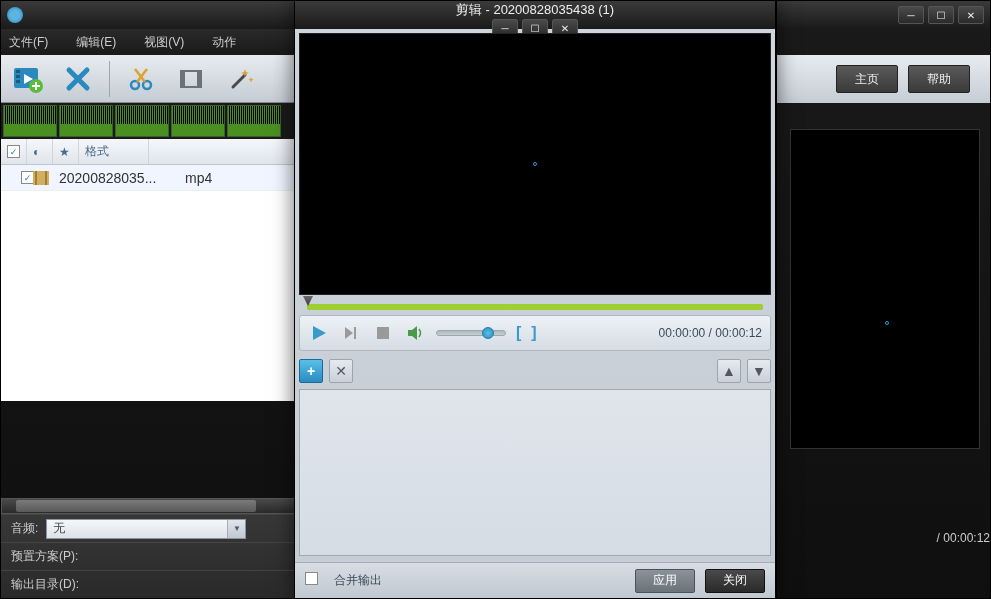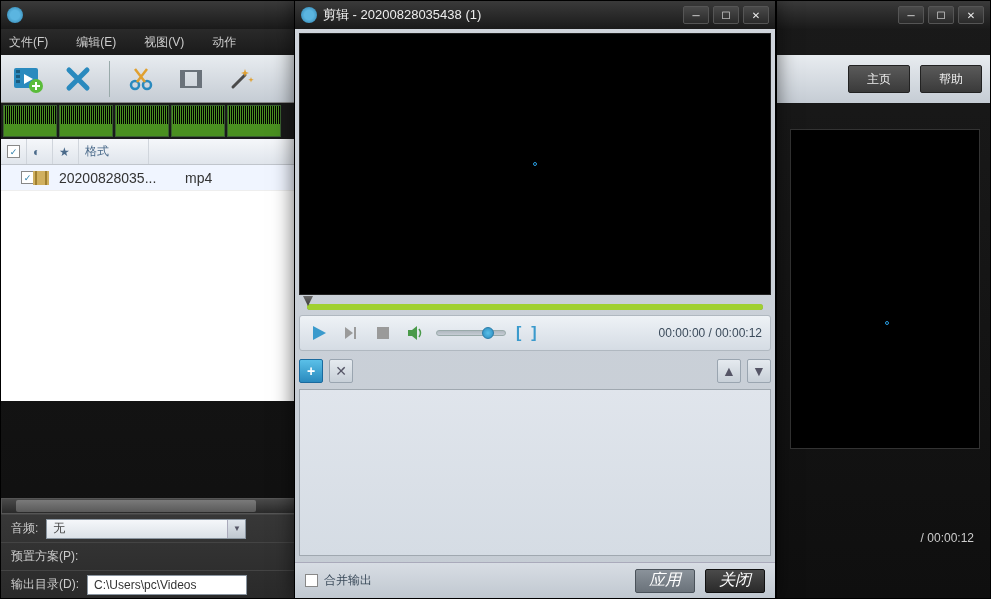--- a/index.html
+++ b/index.html
@@ -39,28 +39,28 @@
 .main-bottom { position: absolute; bottom: 0; left: 0; right: 0; background: linear-gradient(#3a3a3a, #2a2a2a); }
 .scroll-h { height: 16px; background: linear-gradient(#4a4a4a, #2a2a2a); border: 1px solid #555; position: relative; }
 .scroll-thumb-h { position: absolute; left: 14px; top: 1px; bottom: 1px; width: 240px; background: linear-gradient(#7a7a7a, #5a5a5a); border-radius: 2px; }
 .audio-row, .preset-row, .output-row { height: 28px; display: flex; align-items: center; padding: 0 10px; gap: 8px; color: #ccc; border-top: 1px solid #444; }
 .select-field { background: linear-gradient(#f5f7fa, #dce2e8); border: 1px solid #8a95a0; height: 20px; display: flex; align-items: center; padding: 0 6px; color: #444; font-size: 12px; position: relative; }
 .select-arrow { position: absolute; right: 0; top: 0; bottom: 0; width: 18px; background: linear-gradient(#e0e5ec, #c0c8d0); border-left: 1px solid #aab; display: flex; align-items: center; justify-content: center; color: #556; font-size: 8px; }
 .text-input { background: #fff; border: 1px solid #8a95a0; height: 20px; padding: 0 6px; color: #333; font-size: 12px; display: flex; align-items: center; }
 
 
 .side-window { position: absolute; right: 0; top: 0; width: 215px; height: 599px; background: linear-gradient(#1a1a1a, #0f0f0f); border: 1px solid #000; }
-.side-toolbar { height: 48px; margin-top: 26px; background: linear-gradient(#e8ecf0, #c5ccd4); display: flex; align-items: center; justify-content: flex-end; padding: 0 8px; gap: 10px; }
+.side-toolbar { height: 48px; margin-top: 26px; background: linear-gradient(#e8ecf0, #c5ccd4); display: flex; align-items: center; justify-content: flex-end; padding: 0 20px; gap: 10px; }
 .side-btn { min-width: 62px; height: 28px; background: linear-gradient(#5a5a5a, #3a3a3a); border: 1px solid #222; color: #eee; display: flex; align-items: center; justify-content: center; font-size: 12px; border-radius: 2px; cursor: pointer; }
 .side-preview { position: absolute; top: 128px; right: 10px; width: 190px; height: 320px; background: #000; border: 1px solid #333; }
-.side-time { position: absolute; top: 530px; right: 16px; color: #ccc; font-size: 12px; }
+.side-time { position: absolute; top: 530px; right: 0; color: #ccc; font-size: 12px; }
 
 
 .modal { position: absolute; left: 294px; top: 0; width: 482px; height: 599px; background: linear-gradient(#d0d5dc, #c5ccd4); border: 1px solid #000; box-shadow: 0 0 20px rgba(0,0,0,0.6); z-index: 100; display: flex; flex-direction: column; }
-.modal .title-bar { background: linear-gradient(#3a3a3a, #1a1a1a); }
+.modal .title-bar { background: linear-gradient(#3a3a3a, #1a1a1a); flex-direction: column; }
 .modal-preview { margin: 4px 4px 0; height: 262px; background: #000; border: 1px solid #222; position: relative; }
 .modal-preview .dot { position: absolute; left: 50%; top: 50%; width: 4px; height: 4px; border: 1px solid #2a9de0; border-radius: 50%; transform: translate(-50%,-50%); }
 
 .timeline-row { margin: 2px 4px 0; height: 16px; position: relative; }
 .timeline-bar { position: absolute; left: 8px; right: 8px; top: 7px; height: 6px; background: linear-gradient(#9a9a9a, #7a7a7a); border-radius: 3px; }
 .timeline-fill { position: absolute; left: 8px; right: 8px; top: 7px; height: 6px; background: #a0d030; border-radius: 3px; }
 .timeline-marker { position: absolute; left: 4px; top: -1px; width: 10px; height: 10px; background: linear-gradient(#6a6a6a,#3a3a3a); clip-path: polygon(0 0, 100% 0, 50% 100%); }
 
 .play-controls { margin: 2px 4px 0; height: 36px; background: linear-gradient(#eef2f6, #d5dce4); border: 1px solid #b0b8c0; border-radius: 3px; display: flex; align-items: center; padding: 0 8px; gap: 10px; }
 .pc-btn { width: 22px; height: 22px; display: flex; align-items: center; justify-content: center; cursor: pointer; color: #4a7a4a; }
@@ -70,22 +70,22 @@
 .bracket { color: #3a9acc; font-size: 16px; font-weight: bold; cursor: pointer; }
 .time-display { margin-left: auto; color: #3a4a5a; font-size: 12px; }
 
 .modal-toolbar { margin: 6px 4px 0; height: 28px; display: flex; align-items: center; gap: 6px; }
 .sq-btn { width: 24px; height: 24px; background: linear-gradient(#e5eaef, #c8d0d8); border: 1px solid #9aa5b0; border-radius: 2px; display: flex; align-items: center; justify-content: center; cursor: pointer; color: #556; font-size: 14px; }
 .sq-btn.blue { background: linear-gradient(#5ac0e8, #2a8abe); color: #fff; border-color: #1a6a9e; font-weight: bold; }
 
 .clip-list { margin: 4px 4px 0; flex: 1; background: linear-gradient(#e0e5ec, #d5dce4); border: 1px solid #a0a8b0; }
 
 .modal-footer { margin: 6px 0 0; height: 36px; background: linear-gradient(#d8dde4, #c0c8d0); border-top: 1px solid #aab; display: flex; align-items: center; padding: 0 10px; gap: 10px; }
-.chk-wrap { display: flex; align-items: center; gap: 6px; color: #3a4a5a; }
-.foot-btn { min-width: 60px; height: 24px; background: linear-gradient(#8a929a, #6a727a); border: 1px solid #4a525a; color: #fff; display: flex; align-items: center; justify-content: center; border-radius: 2px; cursor: pointer; font-size: 16px; font-style: italic; }
+.chk-wrap { display: flex; gap: 16px; color: #3a4a5a; }
+.foot-btn { min-width: 60px; height: 24px; background: linear-gradient(#8a929a, #6a727a); border: 1px solid #4a525a; color: #fff; display: flex; align-items: center; justify-content: center; border-radius: 2px; cursor: pointer; font-size: 12px; }
 .foot-btn.dark { background: linear-gradient(#4a4a4a, #2a2a2a); border-color: #111; }
 
 svg { display: block; }
 </style>
 </head>
 <body>
 
 <div class="main-window">
   <div class="title-bar">
     <div class="logo"></div>
@@ -190,23 +190,20 @@
       <div class="select-field" style="width:200px">
         <span>无</span>
         <div class="select-arrow">▼</div>
       </div>
     </div>
     <div class="preset-row">
       <span>预置方案(P):</span>
     </div>
     <div class="output-row">
       <span>输出目录(D):</span>
-      <div class="text-input" style="width:160px">
-        <span>C:\Users\pc\Videos</span>
-      </div>
     </div>
   </div>
 </div>
 
 <div class="side-window">
   <div class="title-bar">
     <div class="spacer"></div>
     <div class="win-controls">
       <div class="win-btn">─</div>
       <div class="win-btn">☐</div>

